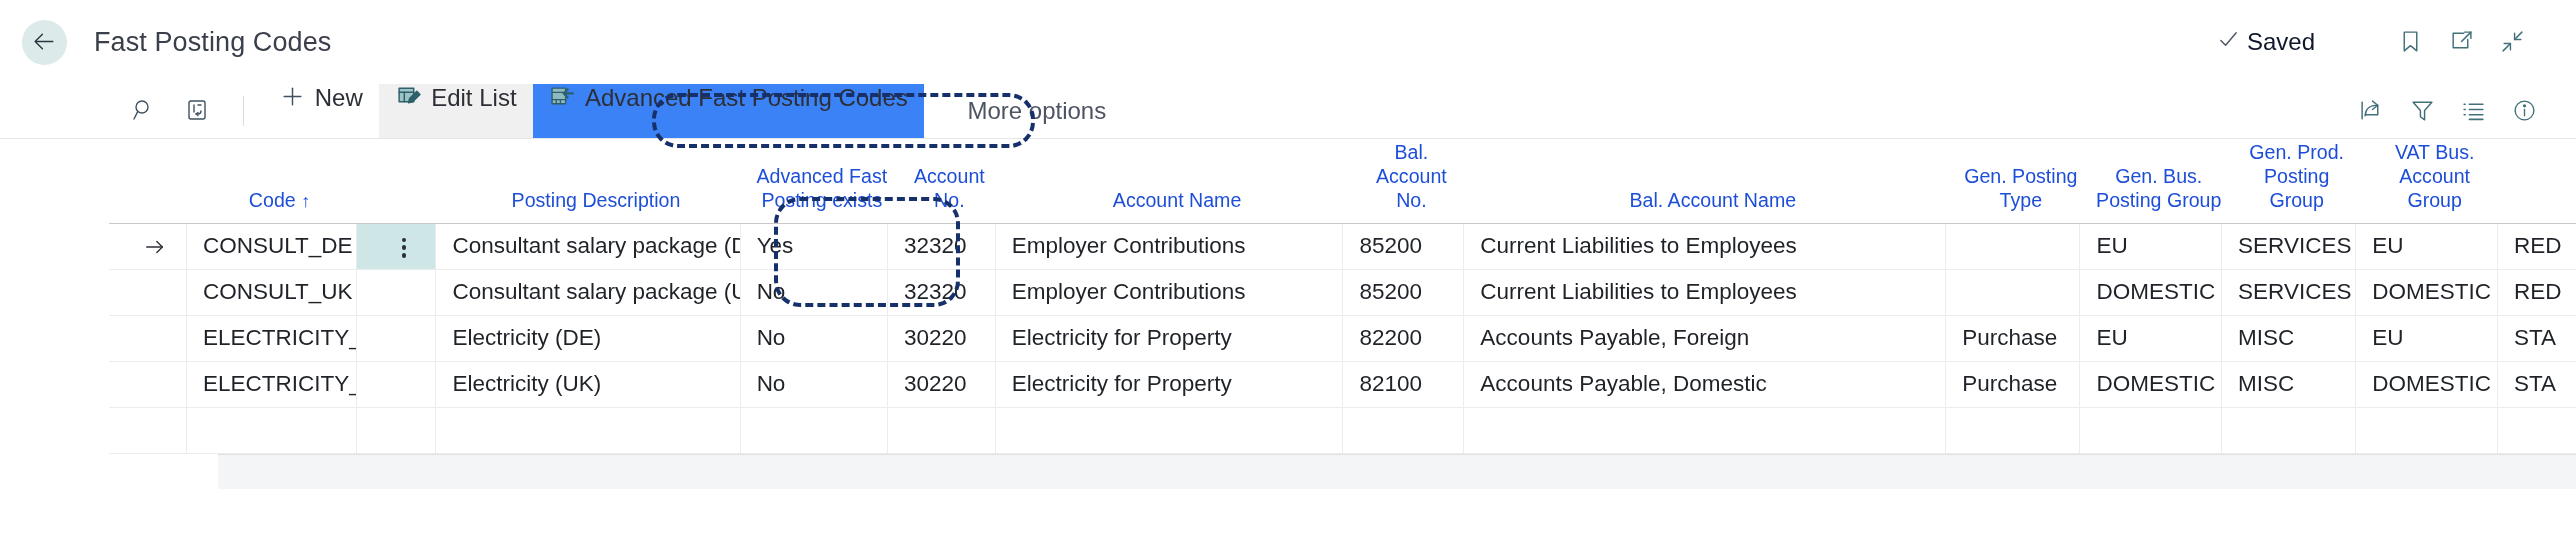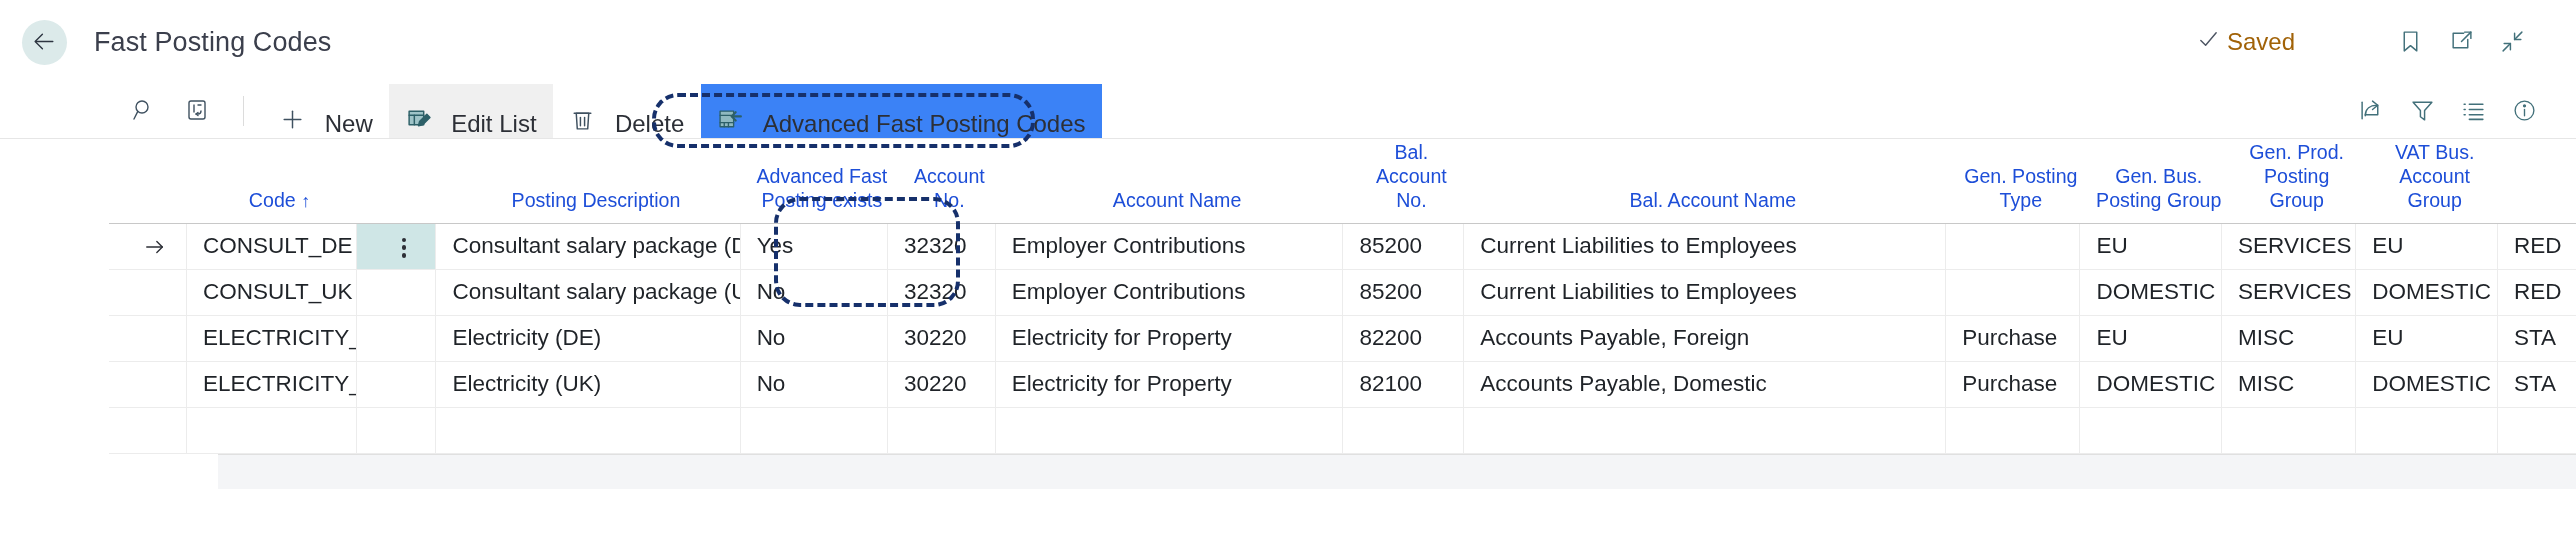--- a/index.html
+++ b/index.html
@@ -55,22 +55,22 @@
     display: flex;
     align-items: center;
     gap: 0;
   }
 
   .saved-status {
     display: flex;
     align-items: center;
     gap: 6.5px;
     font-size: 24px;
-    color: #a16207;
-    margin-right: 90px;
+    color: #0f172a;
+    margin-right: 70px;
     white-space: nowrap;
   }
   .saved-status svg { width: 23px; height: 23px; }
 
   .tb-icon {
     width: 51px;
     height: 51px;
     display: flex;
     align-items: center;
     justify-content: center;
@@ -100,22 +100,22 @@
 
   .cmd-sep {
     width: 1.1px;
     background: #dcdcdc;
     margin: 11.6px 19px;
     flex: 0 0 auto;
   }
 
   .cmd-btn {
     display: flex;
-    align-items: flex-end;
-    gap: 20px;
+    align-items: flex-start;
+    gap: 10px;
     padding: 0 16.7px;
     font-size: 24px;
     color: #2c2f36;
     white-space: nowrap;
     cursor: pointer;
   }
   .cmd-btn svg { width: 25px; height: 25px; flex: 0 0 auto; }
   .cmd-btn.active { background: #f0f0f0; }
   .cmd-btn.teal-active { background: #3b82f6; }
 
@@ -327,47 +327,39 @@
         <svg viewBox="0 0 24 24" fill="none" stroke="#2d6068" stroke-width="1.4" stroke-linecap="round" stroke-linejoin="round">
           <rect x="3" y="4" width="14" height="13" fill="#9fc4c8" stroke="#2d6068"></rect>
           <line x1="3" y1="8" x2="17" y2="8"></line>
             <line x1="8" y1="8" x2="8" y2="17"></line>
           <path d="M20 7 L13 14 L12 18 L16 17 L23 10 Z" fill="#2d6068" stroke="#2d6068"></path>
         </svg>
       </span>
       <span>Edit List</span>
     </div>
 
-    <div class="cmd-btn">
-      <span>
-        <svg viewBox="0 0 24 24" fill="none" stroke="#3f5160" stroke-width="1.4" stroke-linecap="round" stroke-linejoin="round">
-          <path d="M6 6 H18 L17 21 H7 Z"></path>
-            <line x1="4" y1="6" x2="20" y2="6"></line>
-          <line x1="10" y1="10" x2="10" y2="18"></line>
-            <line x1="14" y1="10" x2="14" y2="18"></line>
-        </svg>
-      </span>
-      <span>Delete</span>
-    </div>
 
     <div class="cmd-btn teal-active">
       <span>
         <svg viewBox="0 0 24 24" fill="none" stroke="#2d6068" stroke-width="1.3" stroke-linecap="round" stroke-linejoin="round">
           <rect x="2" y="4" width="13" height="15" fill="#8fb9bf" stroke="#2d6068"></rect>
           <line x1="2" y1="8" x2="15" y2="8"></line>
             <line x1="2" y1="15" x2="15" y2="15"></line>
           <line x1="6" y1="15" x2="6" y2="19"></line>
             <line x1="10" y1="15" x2="10" y2="19"></line>
           <line x1="22" y1="9" x2="14" y2="9" stroke="#2d6068" stroke-width="2"></line>
           <polyline points="17,5 13,9 17,13" stroke="#2d6068" stroke-width="2"></polyline>
         </svg>
       </span>
       <span>Advanced Fast Posting Codes</span>
     </div>
 
+    <div class="more-options">
+      <span>More options</span>
+    </div>
 
     <div class="cmd-right">
       <div class="tb-icon">
         <span>
           <svg viewBox="0 0 24 24" fill="none" stroke="#42707a" stroke-width="1.4" stroke-linecap="round" stroke-linejoin="round">
             <path d="M3 4 V20"></path>
             <path d="M6 17 C6 10 11 7 17 7"></path>
             <polyline points="13,3 18,7 13,11"></polyline>
             <path d="M18 7 V16 H6"></path>
           </svg>

